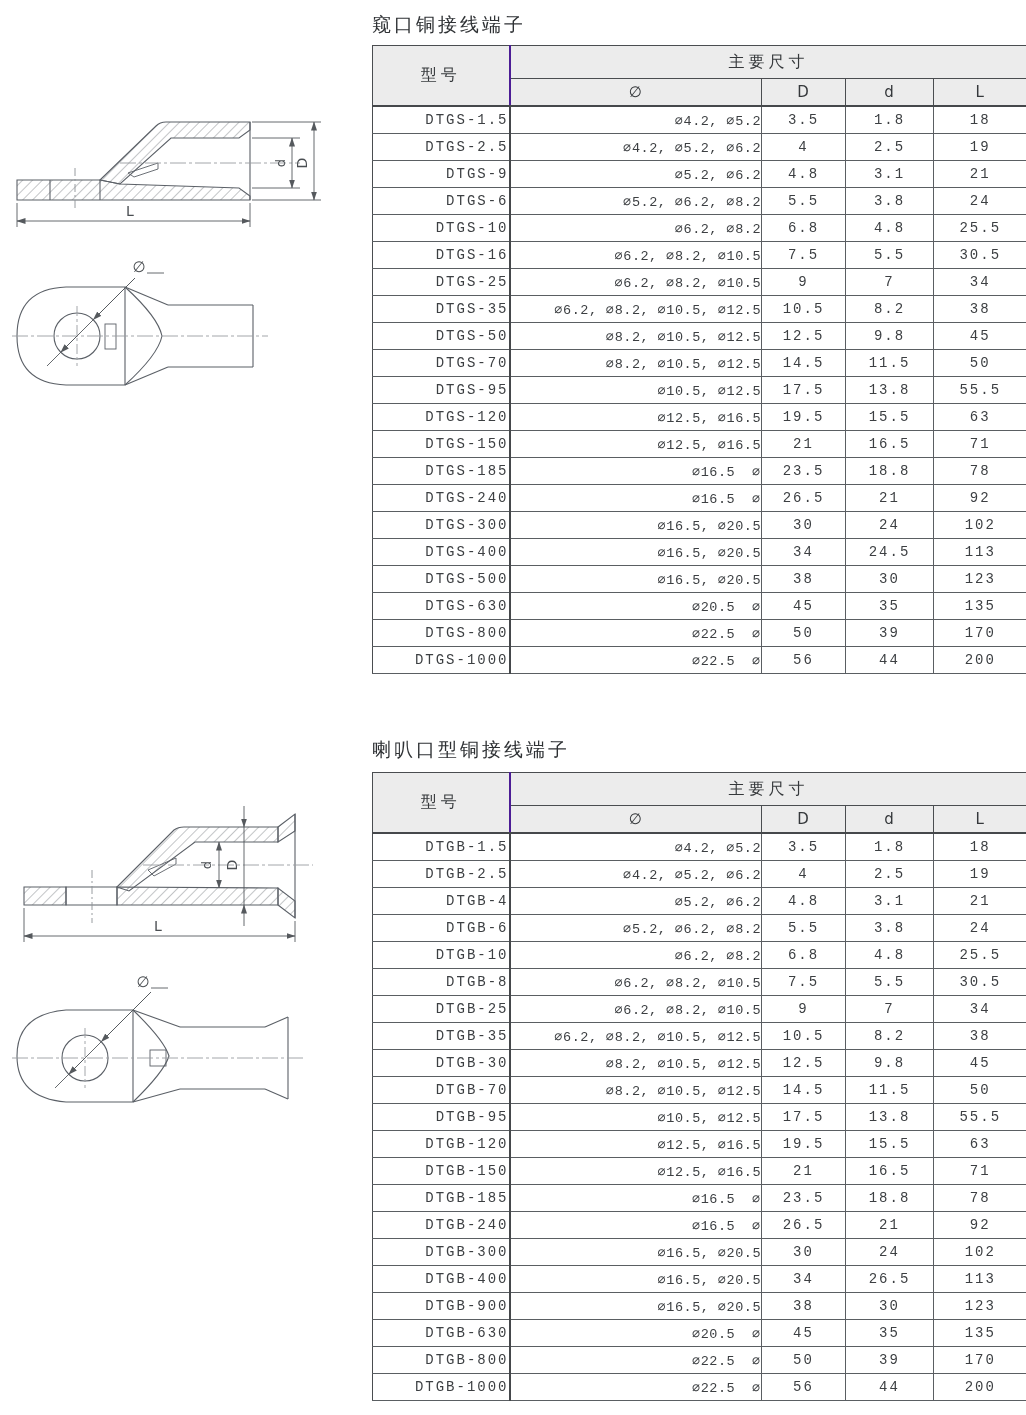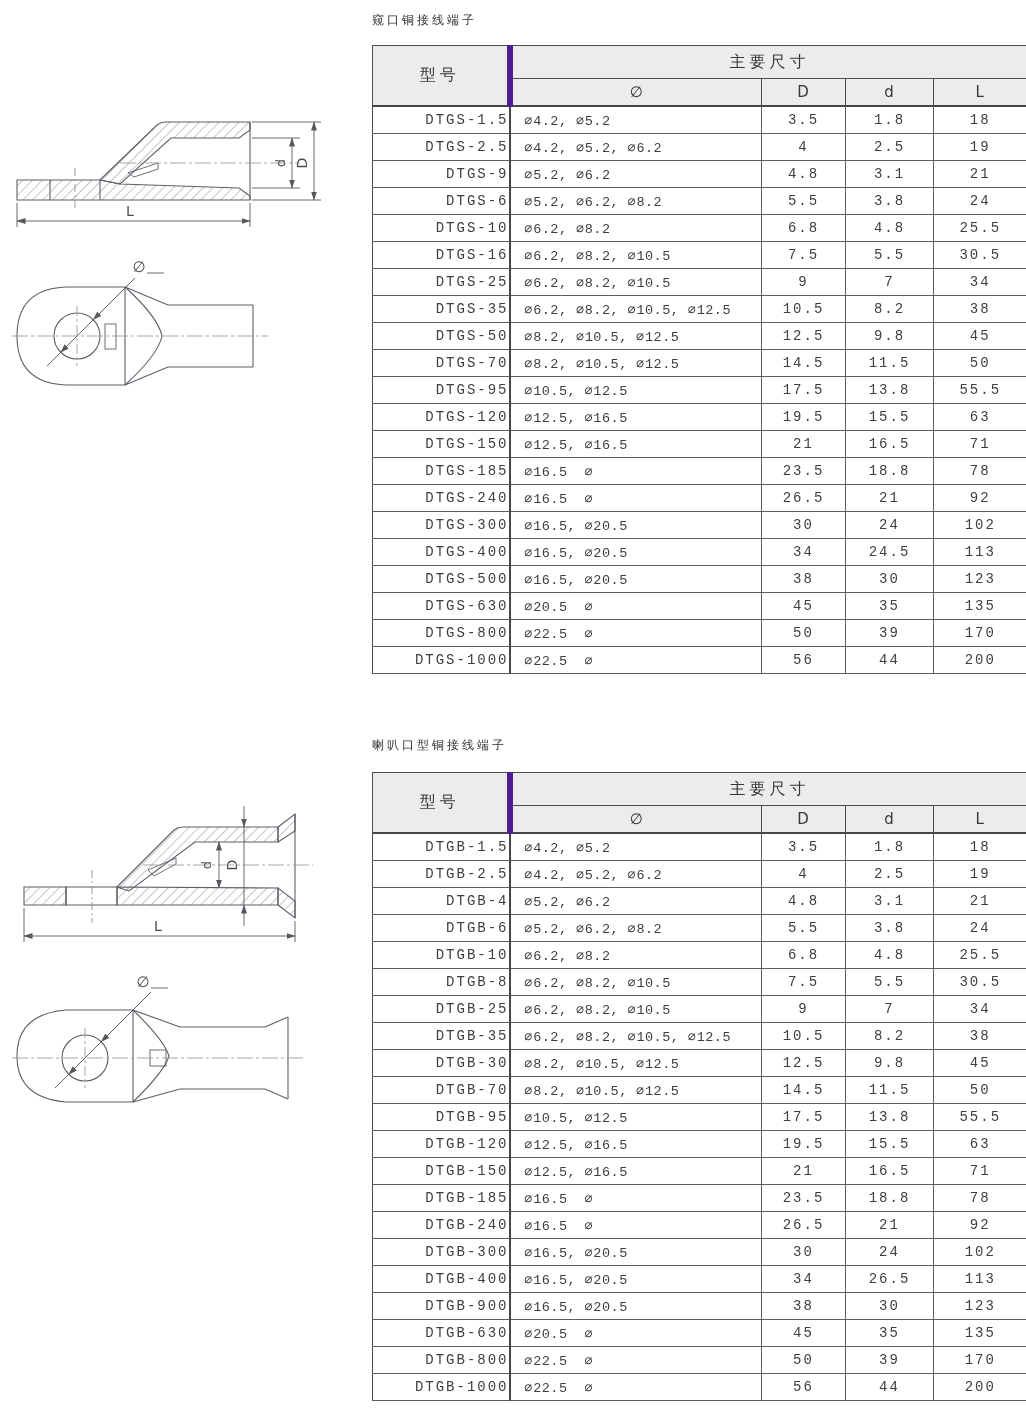--- a/index.html
+++ b/index.html
@@ -1,29 +1,29 @@
 <!DOCTYPE html>
 <html><head>
 <meta charset="utf-8">
 <style>
   html,body{margin:0;padding:0;background:#fff;}
   body{width:1026px;height:1415px;position:relative;font-family:"Liberation Sans",sans-serif;color:#3f4245;overflow:hidden;}
-  .cat-title{position:absolute;left:372px;font-size:12px;letter-spacing:3px;color:#2e3134;font-family:"DejaVu Sans",sans-serif;white-space:pre;}
+  .cat-title{position:absolute;left:372px;font-size:19px;letter-spacing:3px;color:#2e3134;font-family:"DejaVu Sans",sans-serif;white-space:pre;}
   .tbl-block{position:absolute;left:372px;width:654px;}
   table{border-collapse:collapse;table-layout:fixed;width:654px;}
   th,td{padding:0;margin:0;white-space:pre;overflow:hidden;}
   thead th{background:#ececec;border:1px solid #4a4d50;font-weight:normal;color:#35383b;
            font-family:"DejaVu Sans",sans-serif;}
   thead tr.hr1 th{height:32px;font-size:16px;letter-spacing:4px;}
   thead tr.hr2 th{height:26px;font-size:15px;letter-spacing:1px;border-bottom:2px solid #45484b;}
-  th.c-model{border-right:6px solid #4c1d95;border-bottom:2px solid #45484b;font-size:16px;letter-spacing:4px;}
+  th.c-model{border-right:2px solid #4c1d95;border-bottom:2px solid #45484b;font-size:16px;letter-spacing:4px;}
   tbody td{border:1px solid #5a5e62;height:26px;font-family:"Liberation Mono",monospace;
            font-size:14px;color:#3c3f42;background:#fff;}
   tbody td.cm{padding-left:12px;text-align:right;letter-spacing:2px;border-right:2px solid #45484b;}
-  tbody td.cd{padding-left:14px;text-align:left;letter-spacing:0.5px;font-size:13.5px;}
+  tbody td.cd{padding-left:14px;text-align:right;letter-spacing:0.5px;font-size:13.5px;}
   tbody td.cn{text-align:center;letter-spacing:2px;}
   th:last-child,td:last-child{border-right:none;}
   th:first-child,td.cm{border-left:1px solid #4a4d50;}
   svg text{font-family:"DejaVu Sans",sans-serif;fill:#4a4e52;}
   .dwg{position:absolute;}
 </style>
 </head>
 <body>
 
 <svg class="dwg" style="left:8px;top:105px" width="320" height="125" viewBox="0 0 320 125">

